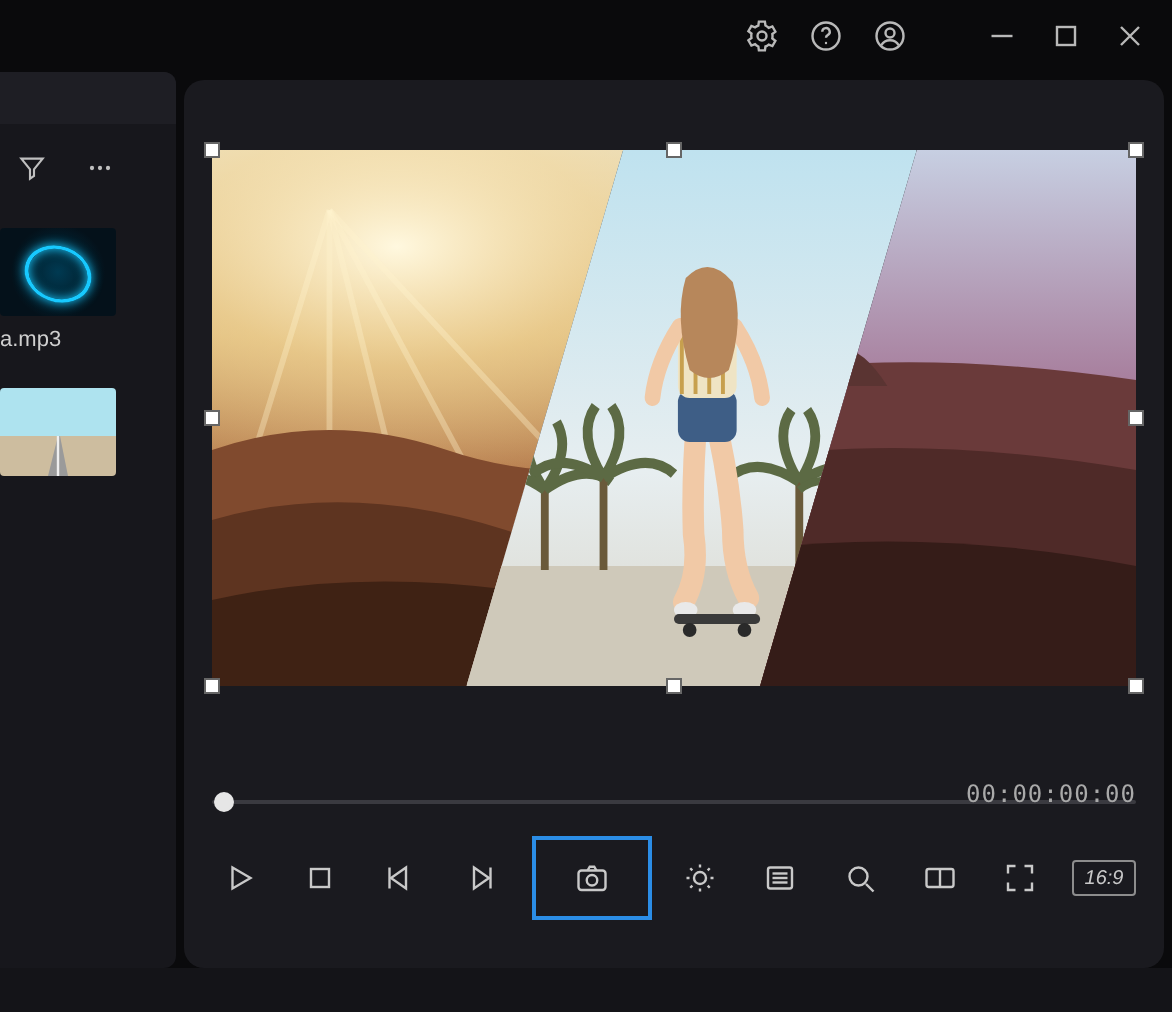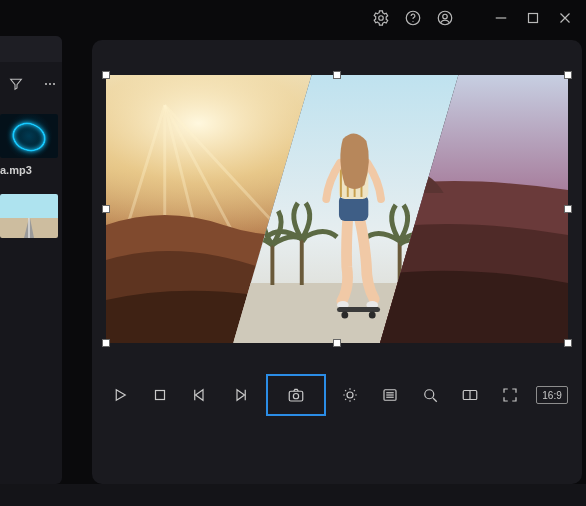--- a/index.html
+++ b/index.html
@@ -30,26 +30,25 @@
     color: #b9b9b9;
     cursor: pointer;
   }
   .titlebar .spacer { width: 10px; }
 
   
   .sidebar {
     position: absolute;
     left: 0;
     top: 36px;
-    width: 62px;
+    width: 88px;
     bottom: 22px;
     background: #17171c;
     border-radius: 0 6px 6px 0;
     overflow: hidden;
-    font-weight: bold;
   }
   .sidebar-header {
     height: 26px;
     background: #1e1e24;
   }
   .sidebar-tools {
     height: 48px;
     display: flex;
     align-items: center;
     gap: 18px;
@@ -147,20 +146,21 @@
     color: #a9a9a9;
     letter-spacing: .5px;
   }
 
   
   .controls {
     display: flex;
     align-items: center;
     margin-top: 10px;
     gap: 10px;
+    font-style: italic;
   }
   .controls .left-group,
   .controls .right-group {
     display: flex;
     align-items: center;
     gap: 12px;
   }
   .controls .right-group { margin-left: auto; }
   .cbtn {
     width: 28px; height: 28px;
@@ -401,20 +401,26 @@
       <div class="handle tm"></div>
       <div class="handle tr"></div>
       <div class="handle ml"></div>
       <div class="handle mr"></div>
       <div class="handle bl"></div>
       <div class="handle bm"></div>
       <div class="handle br"></div>
     </div>
   </div>
 
+  <div class="scrub">
+    <div class="track">
+      <div class="knob"></div>
+    </div>
+    <div class="timecode">00:00:00:00</div>
+  </div>
 
   <div class="controls">
     <div class="left-group">
       <div class="cbtn">
         <svg viewBox="0 0 24 24" fill="none" stroke="currentColor" stroke-width="1.6">
             <polygon points="7,5 19,12 7,19"></polygon>
           </svg>
       </div>
       <div class="cbtn">
         <svg viewBox="0 0 24 24" fill="none" stroke="currentColor" stroke-width="1.6">

